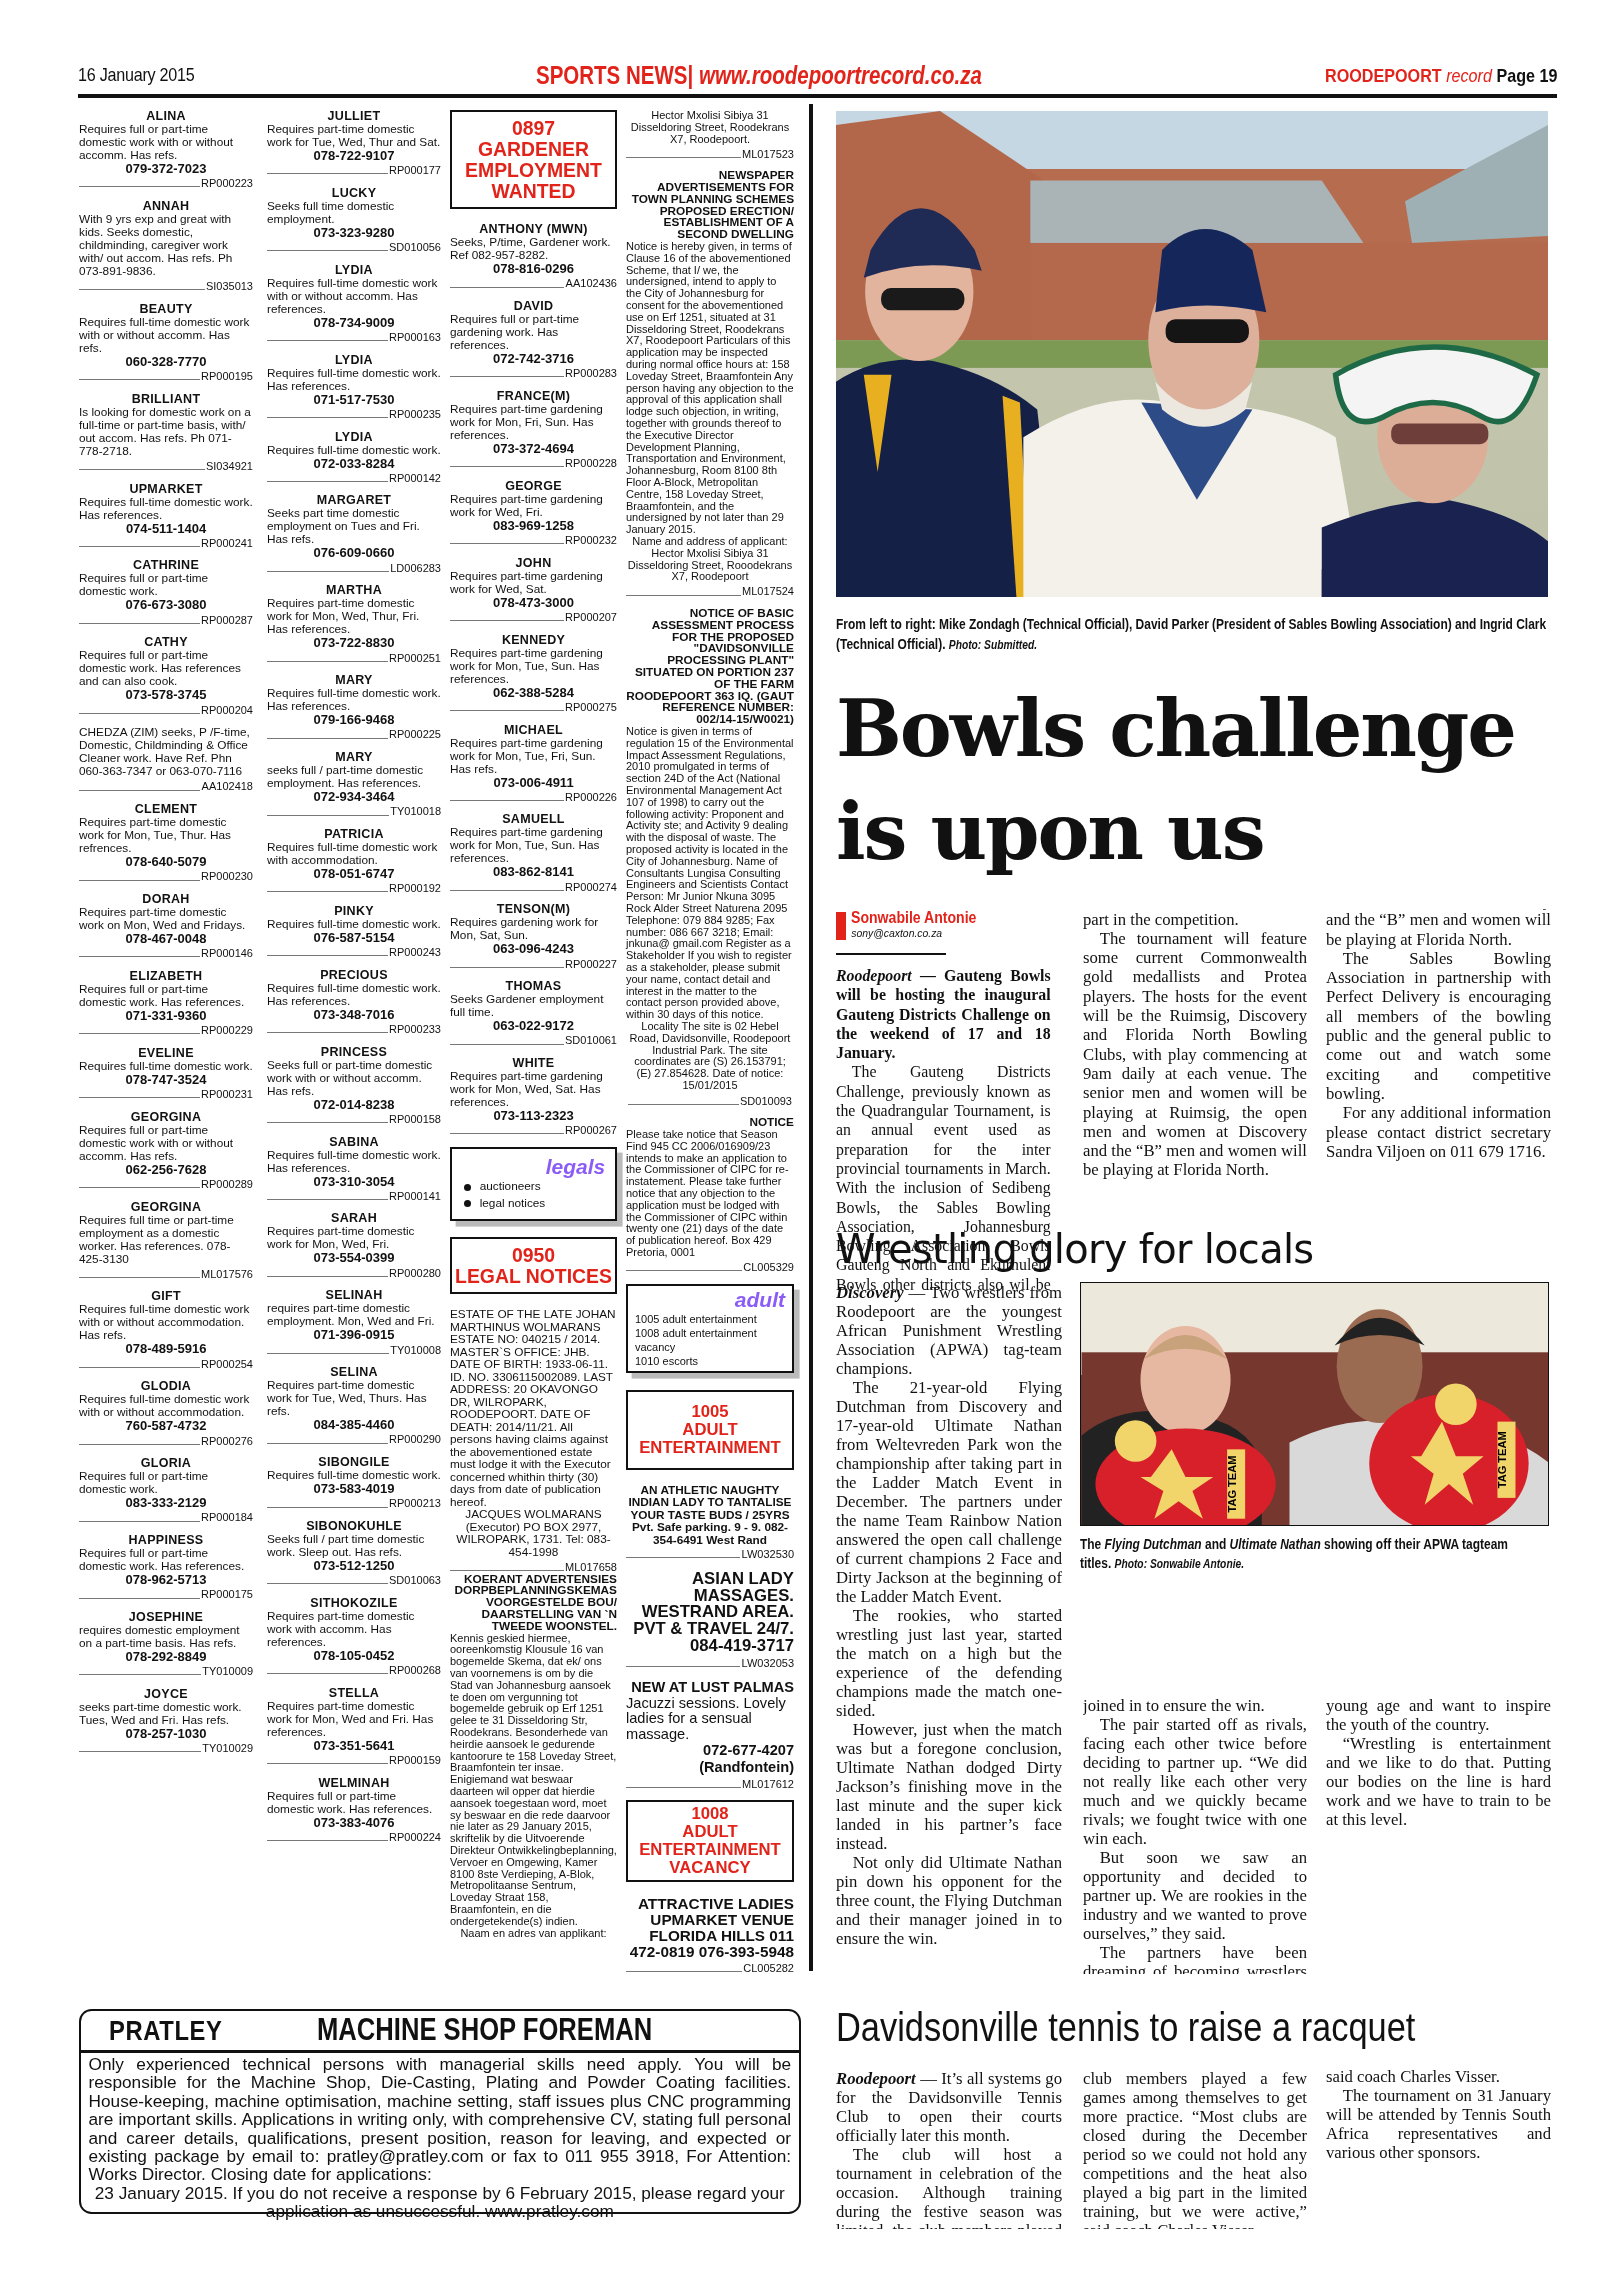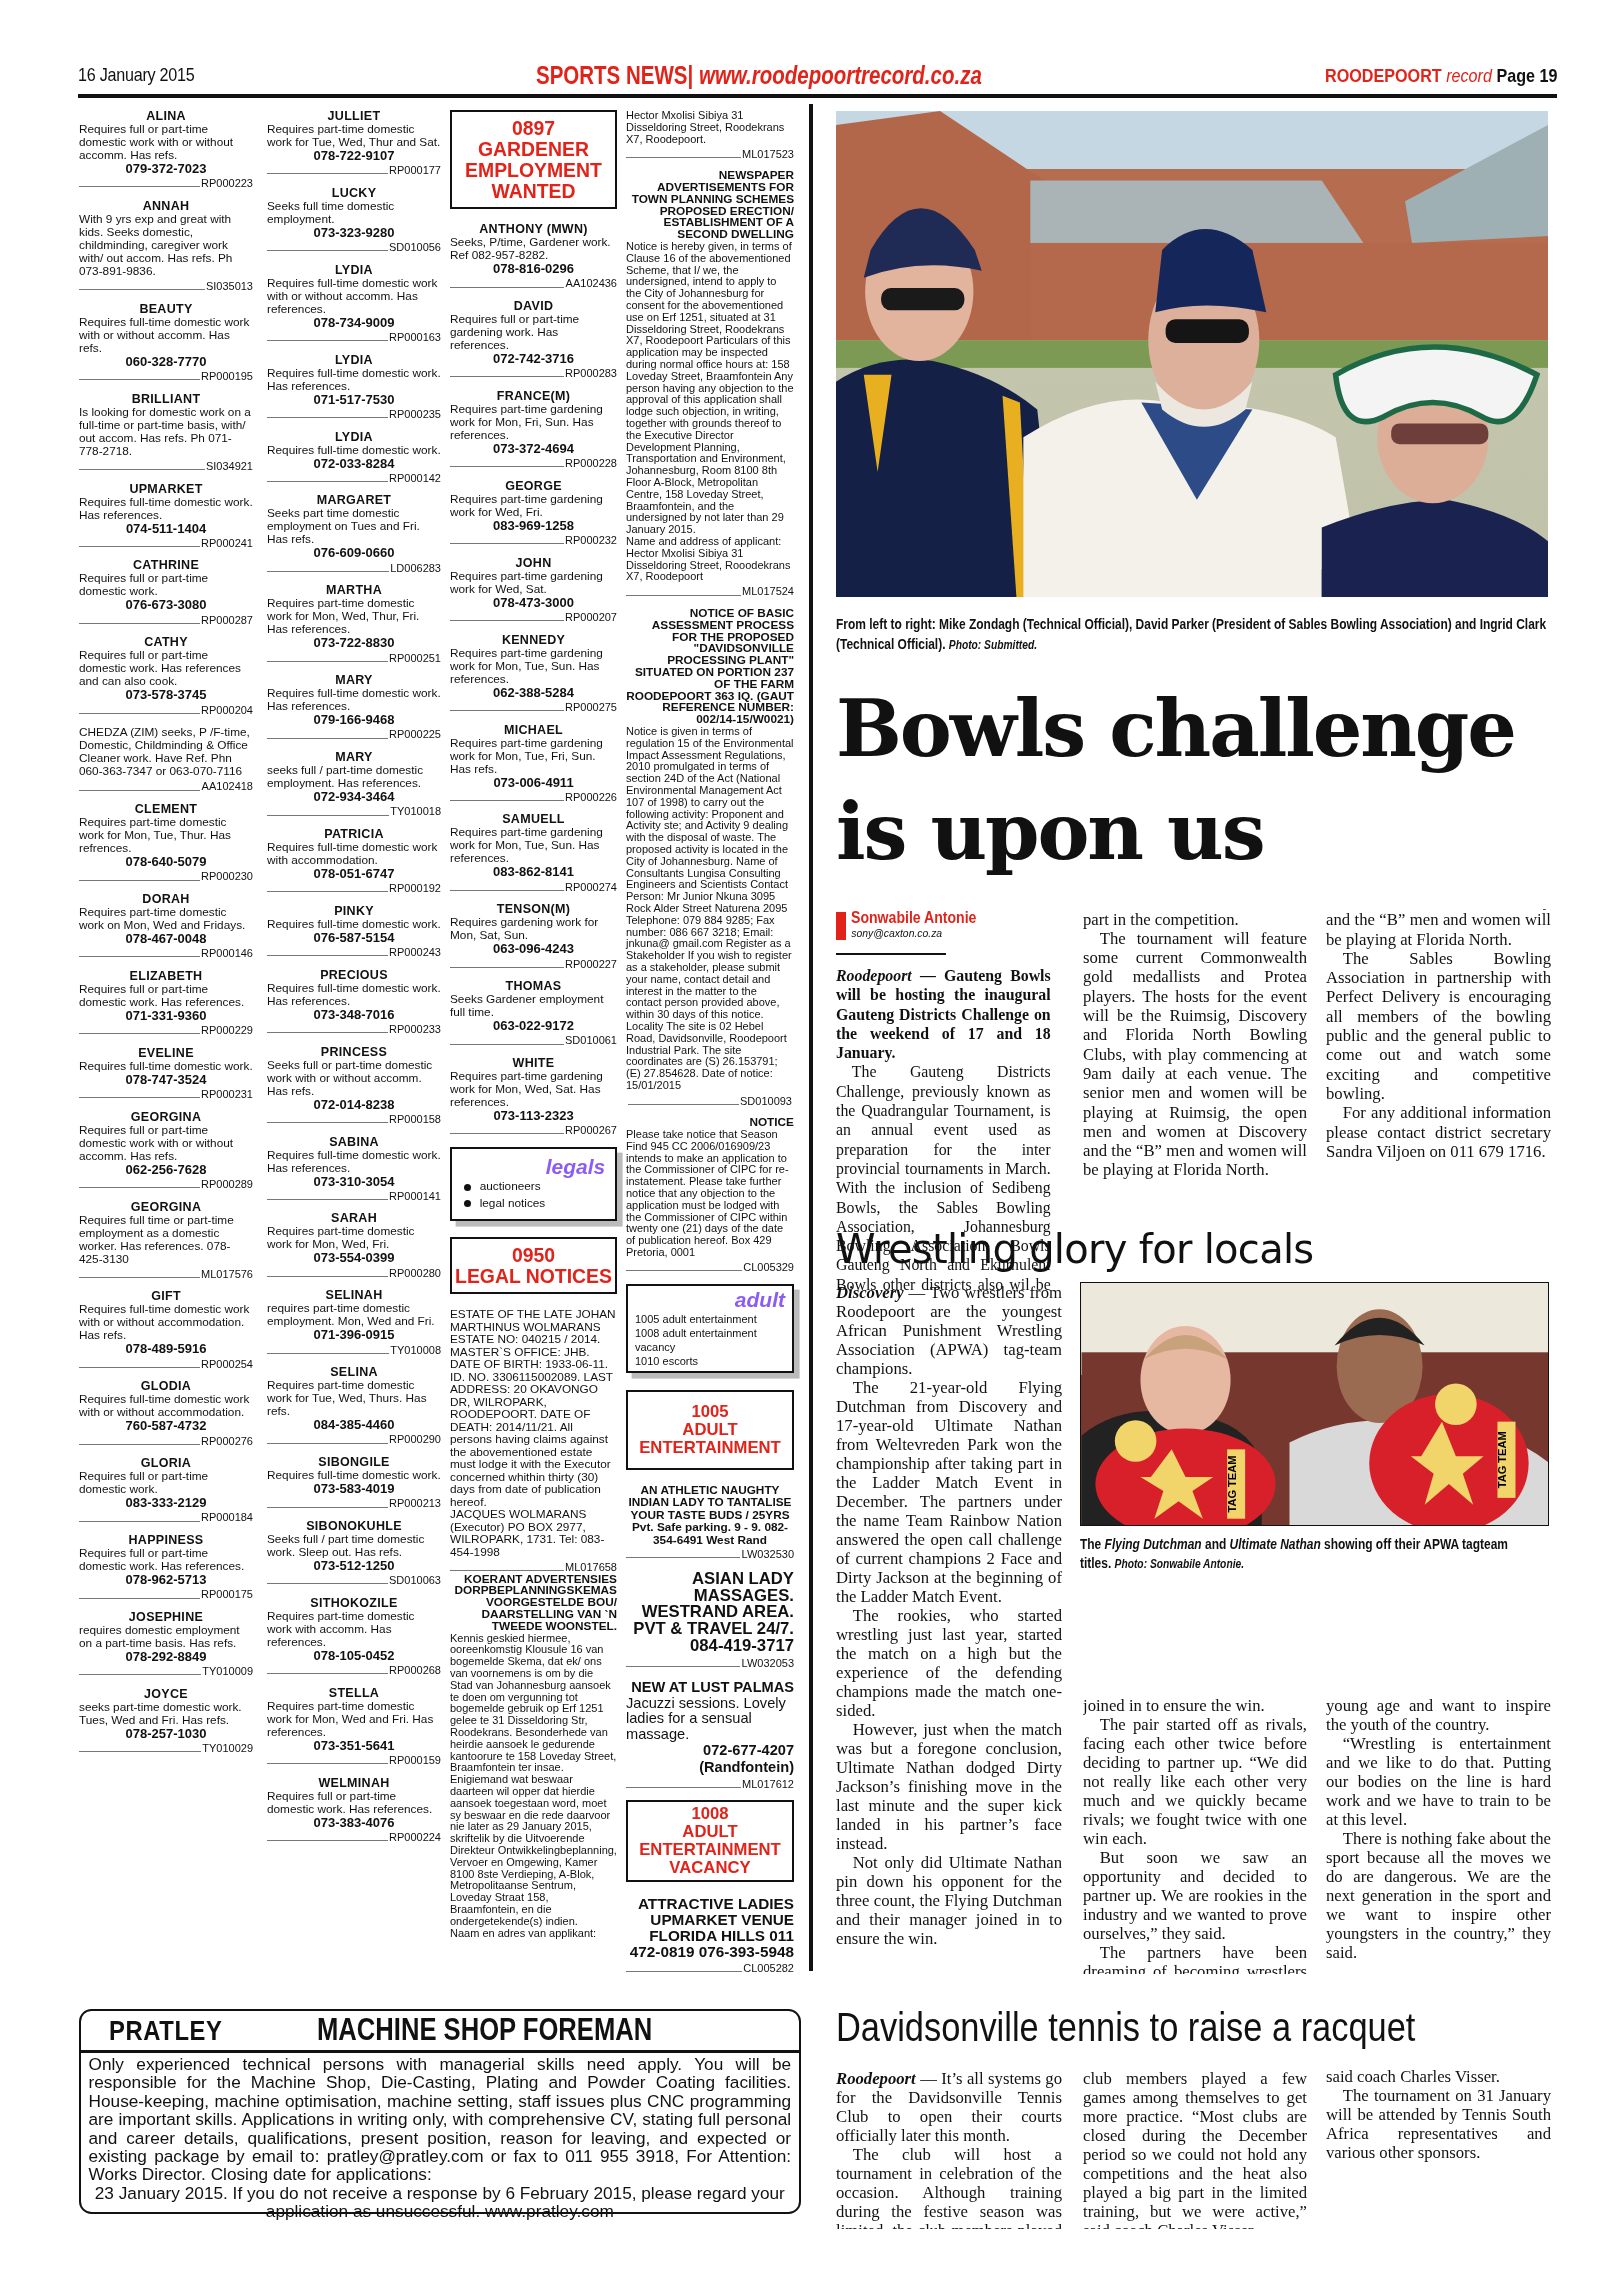--- a/index.html
+++ b/index.html
@@ -20,21 +20,21 @@
 .ad .ph{text-align:center;font-weight:bold;font-size:13px}
 .ad .ref{border-bottom:0.7px solid #777;text-align:right;font-size:11px;line-height:9.7px;height:11px;margin-top:1.4px;position:relative}
 .ad .ref span{background:#fff;padding-left:1.4px;position:relative;top:2.8px}
 .redbox{border:2.1px solid #111;text-align:center;color:#e2231a;font-weight:bold;font-size:19.4px;line-height:21px;padding:5.6px 2.8px;margin:4.2px 0 14px}
 .legals{border:2.1px solid #111;box-shadow:5.6px 5.6px 0 #bbb;padding:5.6px 9.7px 7px;margin:7px 0 16.7px;font-size:11.8px;line-height:16.7px}
 .legals .ttl{text-align:right;color:#8b5cf6;font-weight:bold;font-style:italic;font-size:21px;line-height:23.6px}
 .legals .bul{padding-left:18px;position:relative}
 .legals .bul:before{content:"";position:absolute;left:2.8px;top:5.6px;width:7px;height:7px;border-radius:50%;background:#111}
 .ntc{font-size:11px;line-height:11.8px;margin-bottom:12.5px}
 .ntc .h{text-align:right;font-weight:bold;font-size:11.8px}
-.ntc .c{}
+.ntc .c{text-align:center}
 .ad2 .big{text-align:right;font-weight:bold;font-size:16.7px;line-height:16.7px}
 .ad2 .bold{text-align:center;font-weight:bold;font-size:11.8px;line-height:12.5px}
 .vline{position:absolute;left:809px;top:104px;width:3.5px;height:1867px;background:#111}
 .pratley{position:absolute;left:79px;top:2009px;width:722px;height:205px;border:2.8px solid #111;border-radius:12.5px}
 .pratley .logo{position:absolute;left:28px;top:4.2px;font-size:28px;font-weight:bold;letter-spacing:0.7px;font-family:"Liberation Sans",sans-serif;transform:scaleX(0.85);transform-origin:left}
 .pratley .title{position:absolute;left:236px;top:0;font-size:32px;font-weight:bold;transform:scaleX(0.8);transform-origin:left;white-space:nowrap}
 .pratley .bar{position:absolute;left:0;top:39px;width:100%;height:2.8px;background:#111}
 .pratley .body{position:absolute;left:4.2px;top:44px;right:4.2px;font-size:17.4px;line-height:18.4px;text-align:justify;transform:scaleX(0.99)}
 .pratley .body .c{text-align:center;display:block}
 .photo1{position:absolute;left:836px;top:111px;width:712px;height:486px;overflow:hidden;background:linear-gradient(#c6d7e4 0,#c6d7e4 12%,#b56c4f 12%,#b56c4f 36%,#8ea862 36%,#9aa57a 40%,#c4c7ae 40%,#bfc2a8 100%)}
@@ -600,21 +600,20 @@
 </div>
 <div class="art" style="left:1083px;top:1696px;width:224px;height:278px;overflow:hidden;font-size:16.7px;line-height:19px">
   <p class="first" style="margin-top:-76px"><span>Not only did Ultimate Nathan pin down his opponent for the three count, the Flying Dutchman and their manager joined in to ensure the win.</span></p>
   <p>The pair started off as rivals, facing each other twice before deciding to partner up. “We did not really like each other very much and we quickly became rivals; we fought twice with one win each.</p>
   <p>But soon we saw an opportunity and decided to partner up. We are rookies in the industry and we wanted to prove ourselves,” they said.</p>
   <p>The partners have been dreaming of becoming wrestlers since a young age and want to inspire the youth of the country.</p>
 </div>
 <div class="art" style="left:1326px;top:1696px;width:225px;height:278px;overflow:hidden;font-size:16.7px;line-height:19px">
   <p class="first" style="margin-top:-38px"><span>The partners have been dreaming of becoming wrestlers since a young age and want to inspire the youth of the country.</span></p>
   <p>“Wrestling is entertainment and we like to do that. Putting our bodies on the line is hard work and we have to train to be at this level.</p>
-  <p>There is nothing fake about the sport because all the moves we do are dangerous. We are the next generation in the sport and we want to inspire other youngsters in the country,” they said.</p>
 </div>
 
 <div class="head3">Davidsonville tennis to raise a racquet</div>
 <div class="art" style="left:836px;top:2069px;width:226px;height:160px;overflow:hidden;font-size:16.7px;line-height:19px">
   <p class="first"><i class="b">Roodepoort</i><span> — It’s all systems go for the Davidsonville Tennis Club to open their courts officially later this month.</span></p>
   <p>The club will host a tournament in celebration of the occasion. Although training during the festive season was limited, the club members played a few games among themselves to get more practice. “Most clubs are closed during the December period so we could not hold any competitions and the heat also played a big part in the limited training, but we were active,” said coach Charles Visser.</p>
 </div>
 <div class="art" style="left:1083px;top:2069px;width:224px;height:160px;overflow:hidden;font-size:16.7px;line-height:19px">
   <p class="first" style="margin-top:-76px"><span>The club will host a tournament in celebration of the occasion. Although training during the festive season was limited, the club members played a few games among themselves to get more practice. “Most clubs are closed during the December period so we could not hold any competitions and the heat also played a big part in the limited training, but we were active,” said coach Charles Visser.</span></p>
 </div>

